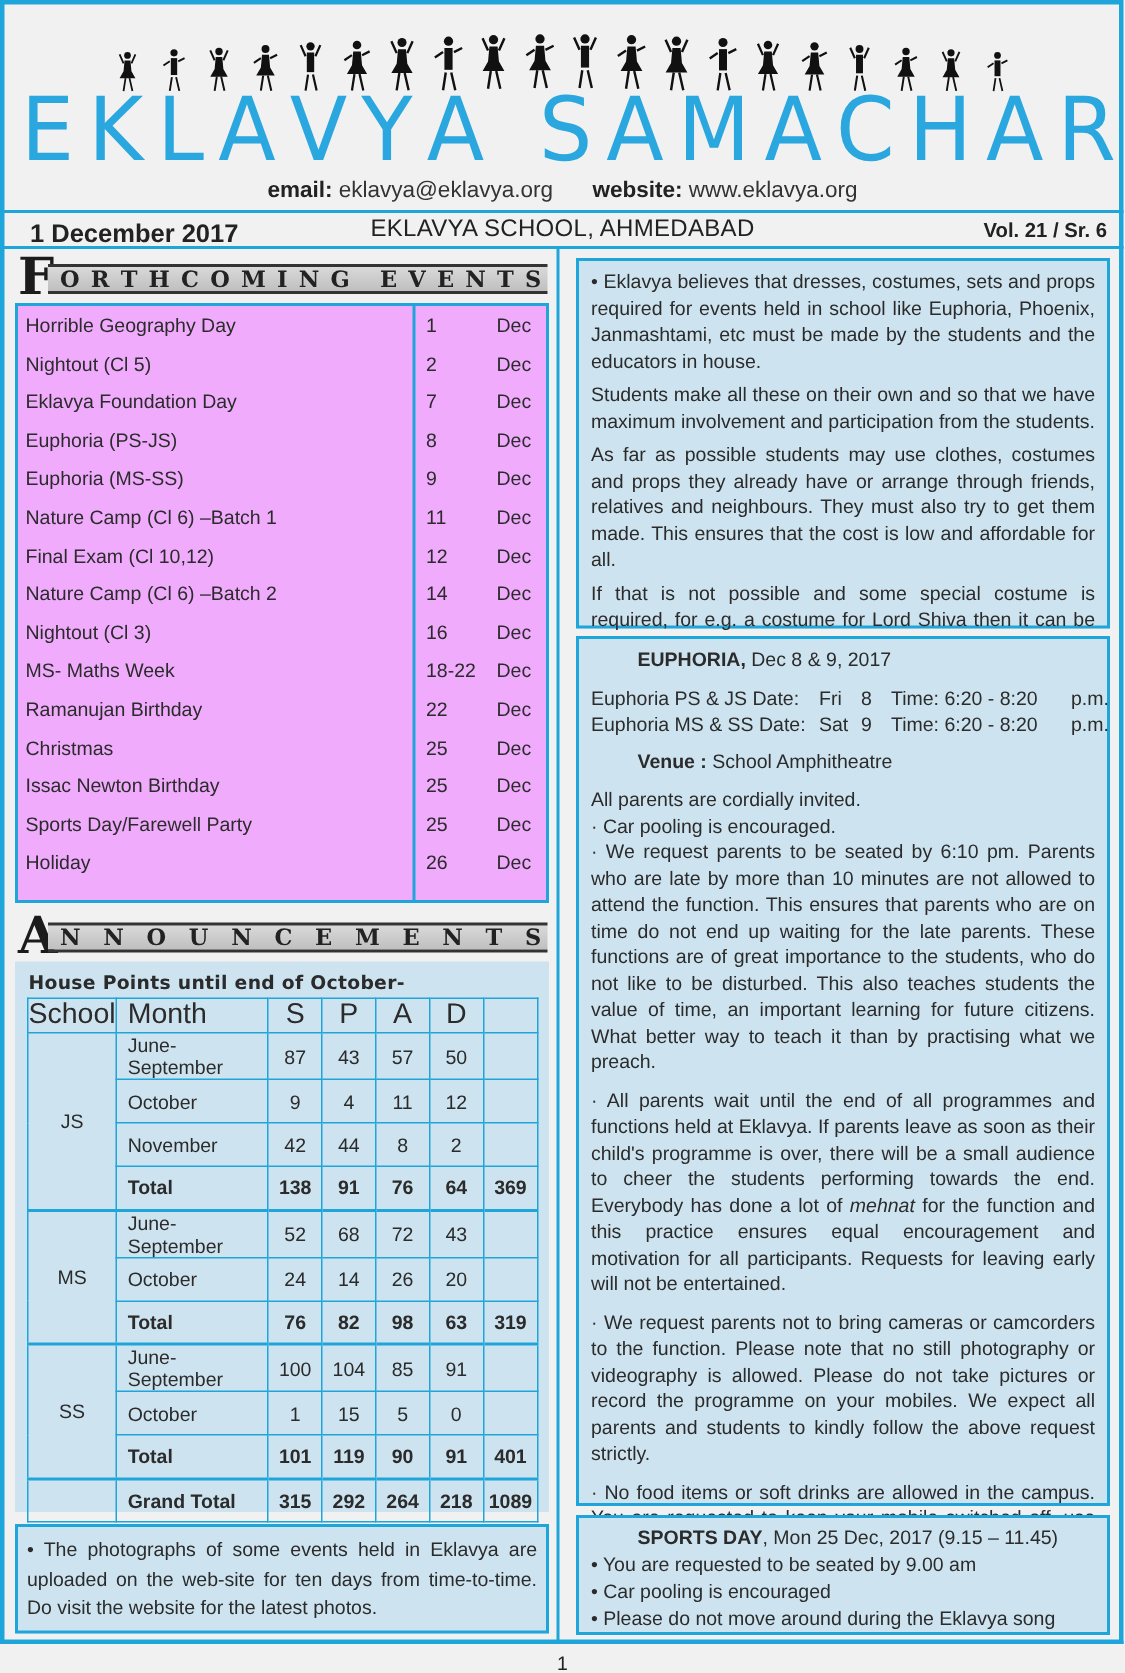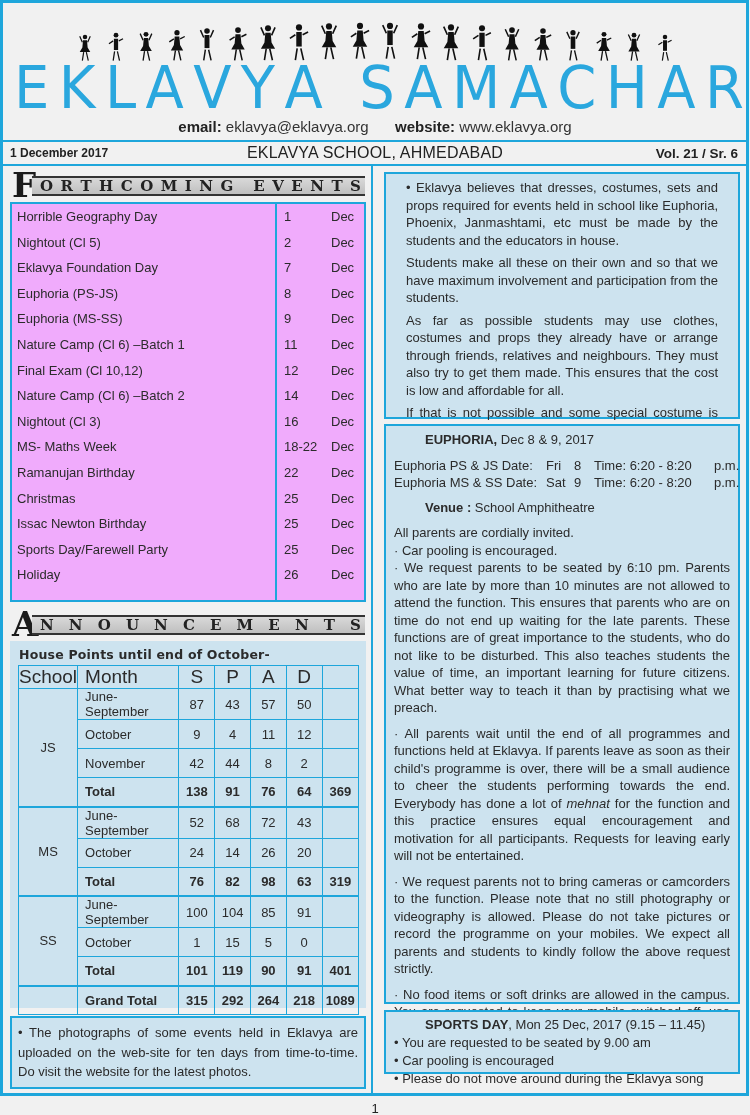--- a/index.html
+++ b/index.html
@@ -20,21 +20,21 @@
     font-family: "DejaVu Sans", sans-serif; font-weight: normal;
     color: #2aa7de; font-size: 56px; letter-spacing: 0; line-height: 60px;
     display: flex; justify-content: space-between;
   }
   .title span { display: inline-block; transform: scaleY(1.05); }
   .contact { position: absolute; top: 118px; left: 0; width: 750px; text-align: center; font-family: "Liberation Sans", sans-serif; font-size: 15px; color: #333; }
   .contact b { font-weight: bold; color: #222; }
   .contact .gap { display: inline-block; width: 18px; }
 
   .dateline { position: absolute; top: 143px; left: 0; width: 750px; height: 22px; font-family: "Liberation Sans", sans-serif; }
-  .dateline .date { position: absolute; left: 10px; top: 3px; font-size: 12px; font-weight: bold; }
+  .dateline .date { position: absolute; left: 20px; top: 3px; font-size: 17px; font-weight: bold; }
   .dateline .school { position: absolute; left: 0; width: 750px; top: 1px; text-align: center; font-size: 16px; letter-spacing: 0.2px; }
   .dateline .vol { position: absolute; right: 12px; top: 3px; font-size: 13.5px; font-weight: bold; }
 
   .col-divider { position: absolute; left: 371px; top: 165px; width: 2px; height: 931px; background: #1ea6db; }
 
   
   .sec-head { position: absolute; left: 12px; height: 28px; width: 353px; }
   .sec-head .big { position: absolute; left: 0; top: -4px; font-family: "DejaVu Serif", "Liberation Serif", serif; font-weight: bold; font-size: 34px; color: #1b1b1b; line-height: 34px; }
   .sec-head .bar {
     position: absolute; left: 20px; right: 0; top: 4px; height: 20px;
@@ -63,23 +63,23 @@
   table.hp td.mon { text-align: left; padding-left: 7px; }
   table.hp tr.tot td { font-weight: bold; }
   table.hp tr.grand td { font-weight: bold; border-top: 2px solid #1ea6db; }
   table.hp tr.grp-start td { border-top: 2px solid #1ea6db; }
 
   .photo-box { position: absolute; left: 10px; top: 1016px; width: 356px; height: 73px; background: #cde3ef; border: 2px solid #1ea6db; padding: 5px 6px; font-family: "Liberation Sans", sans-serif; font-size: 13px; line-height: 19.5px; text-align: justify; color: #2b2b2b; }
 
   
   .rbox { position: absolute; left: 384px; width: 356px; background: #cde3ef; border: 2px solid #1ea6db; font-family: "Liberation Sans", sans-serif; font-size: 13px; color: #2b2b2b; text-align: justify; line-height: 17.5px; }
   .rbox p { margin-bottom: 5px; }
-  .box1 { top: 172px; height: 247px; padding: 5px 20px; }
+  .box1 { top: 172px; height: 247px; padding: 5px 8px; }
   .box2 { top: 424px; height: 580px; padding: 5px 8px; }
-  .box3 { top: 1010px; height: 64px; padding: 4px 8px; line-height: 17px; text-align: left; }
+  .box3 { top: 1010px; height: 80px; padding: 4px 8px; line-height: 17px; text-align: left; }
   .euph-head { margin-bottom: 8px !important; }
   .sched { display: grid; grid-template-columns: 152px 28px 20px 120px 40px; line-height: 17px; margin-bottom: 8px; }
   .sched span { white-space: nowrap; }
   .b { font-weight: bold; margin-left: 31px; }
   .page-num { position: absolute; top: 1101px; left: 0; width: 750px; text-align: center; font-family: "Liberation Sans", sans-serif; font-size: 13px; color: #222; }
 </style>
 </head>
 <body>
 
 <div class="page-frame"></div>

